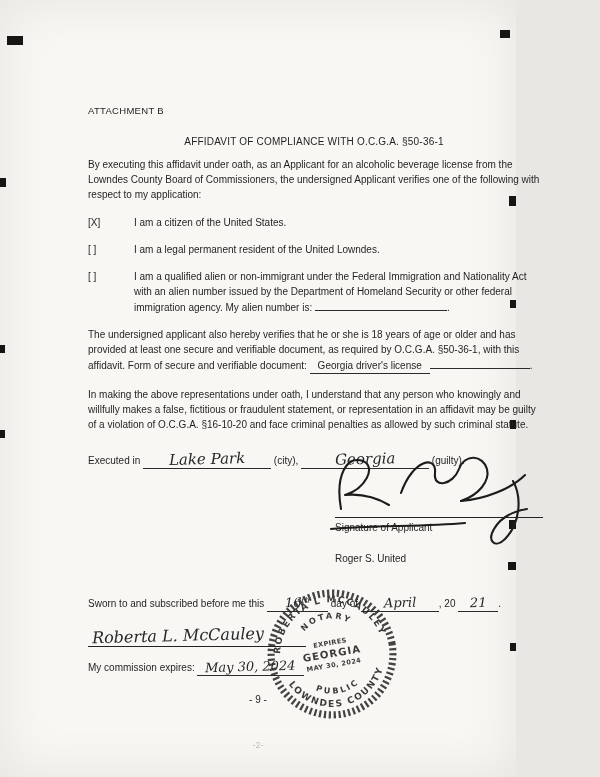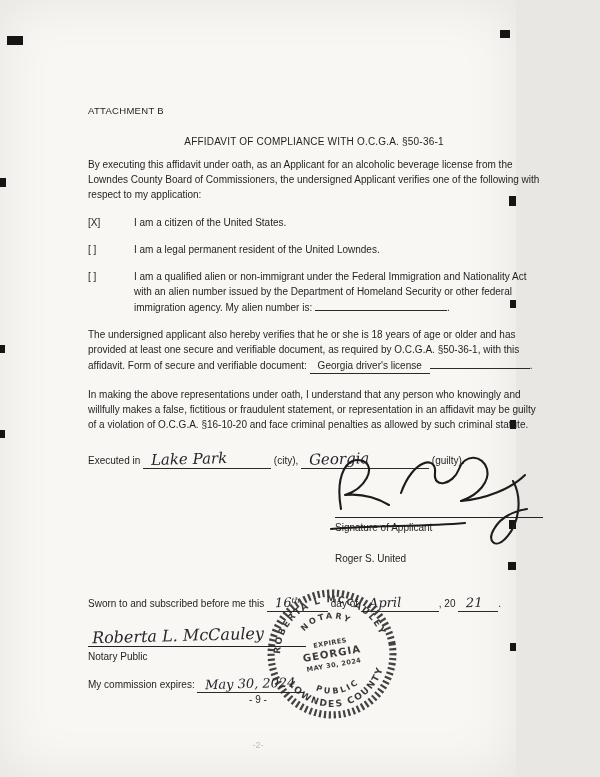--- a/index.html
+++ b/index.html
@@ -19,21 +19,21 @@
     font-size:10px;line-height:1.5;
   }
   .attachment{margin-bottom:16px;font-size:9.5px;letter-spacing:0.3px;}
   .title{text-align:center;font-size:10px;margin-bottom:8px;letter-spacing:0.2px;}
   p.para{margin:0 0 13px 0;}
   .optrow{display:flex;margin-bottom:12px;}
   .cb{flex:none;width:46px;}
   .opttext{flex:1;}
   .blank{display:inline-block;border-bottom:1px solid #2b2b2b;height:11px;vertical-align:baseline;}
   .w130{width:132px;} .w100{width:100px;} .w45{width:45px;} .w60{width:62px;} .w22{width:24px;} .w110{width:112px;}
-  .fill{display:inline-block;border-bottom:1px solid #2b2b2b;padding:0 8px;vertical-align:baseline;}
+  .fill{display:inline-block;border-bottom:1px solid #2b2b2b;text-align:center;padding:0 8px;vertical-align:baseline;}
   .hw{
     font-family:"DejaVu Serif", serif;font-style:italic;
     color:#26262b;font-size:15px;line-height:1;
     display:inline-block;transform:rotate(-1.5deg);
   }
   .hw-sm{font-size:13px;}
   .execline{margin:20px 0 4px 0;}
   .sig-area{position:relative;margin-left:247px;width:208px;margin-top:2px;}
   .sig-line{height:44px;border-bottom:1px solid #222;}
   .sig-label{margin-top:2px;}
@@ -138,21 +138,20 @@
       <span class="fill w45"><span class="hw hw-sm">16ᵗʰ</span></span>
       <span>day of</span>
       <span class="fill w60"><span class="hw hw-sm">April</span></span><span>, 20</span>
       <span class="fill w22"><span class="hw hw-sm">21</span></span><span>.</span>
     </div>
 
     <div class="notary-area">
       <div class="notary-line">
         <span class="hw" style="font-size:16px;">Roberta L. McCauley</span>
       </div>
-      <div class="notary-label">Notary Public</div>
     </div>
 
     <div class="commission">
       <span>My commission expires:</span>
       <span class="fill"><span class="hw hw-sm">May 30, 2024</span></span>
     </div>
 
   </div>
 
   <svg class="seal" viewBox="0 0 130 130" aria-hidden="true">

